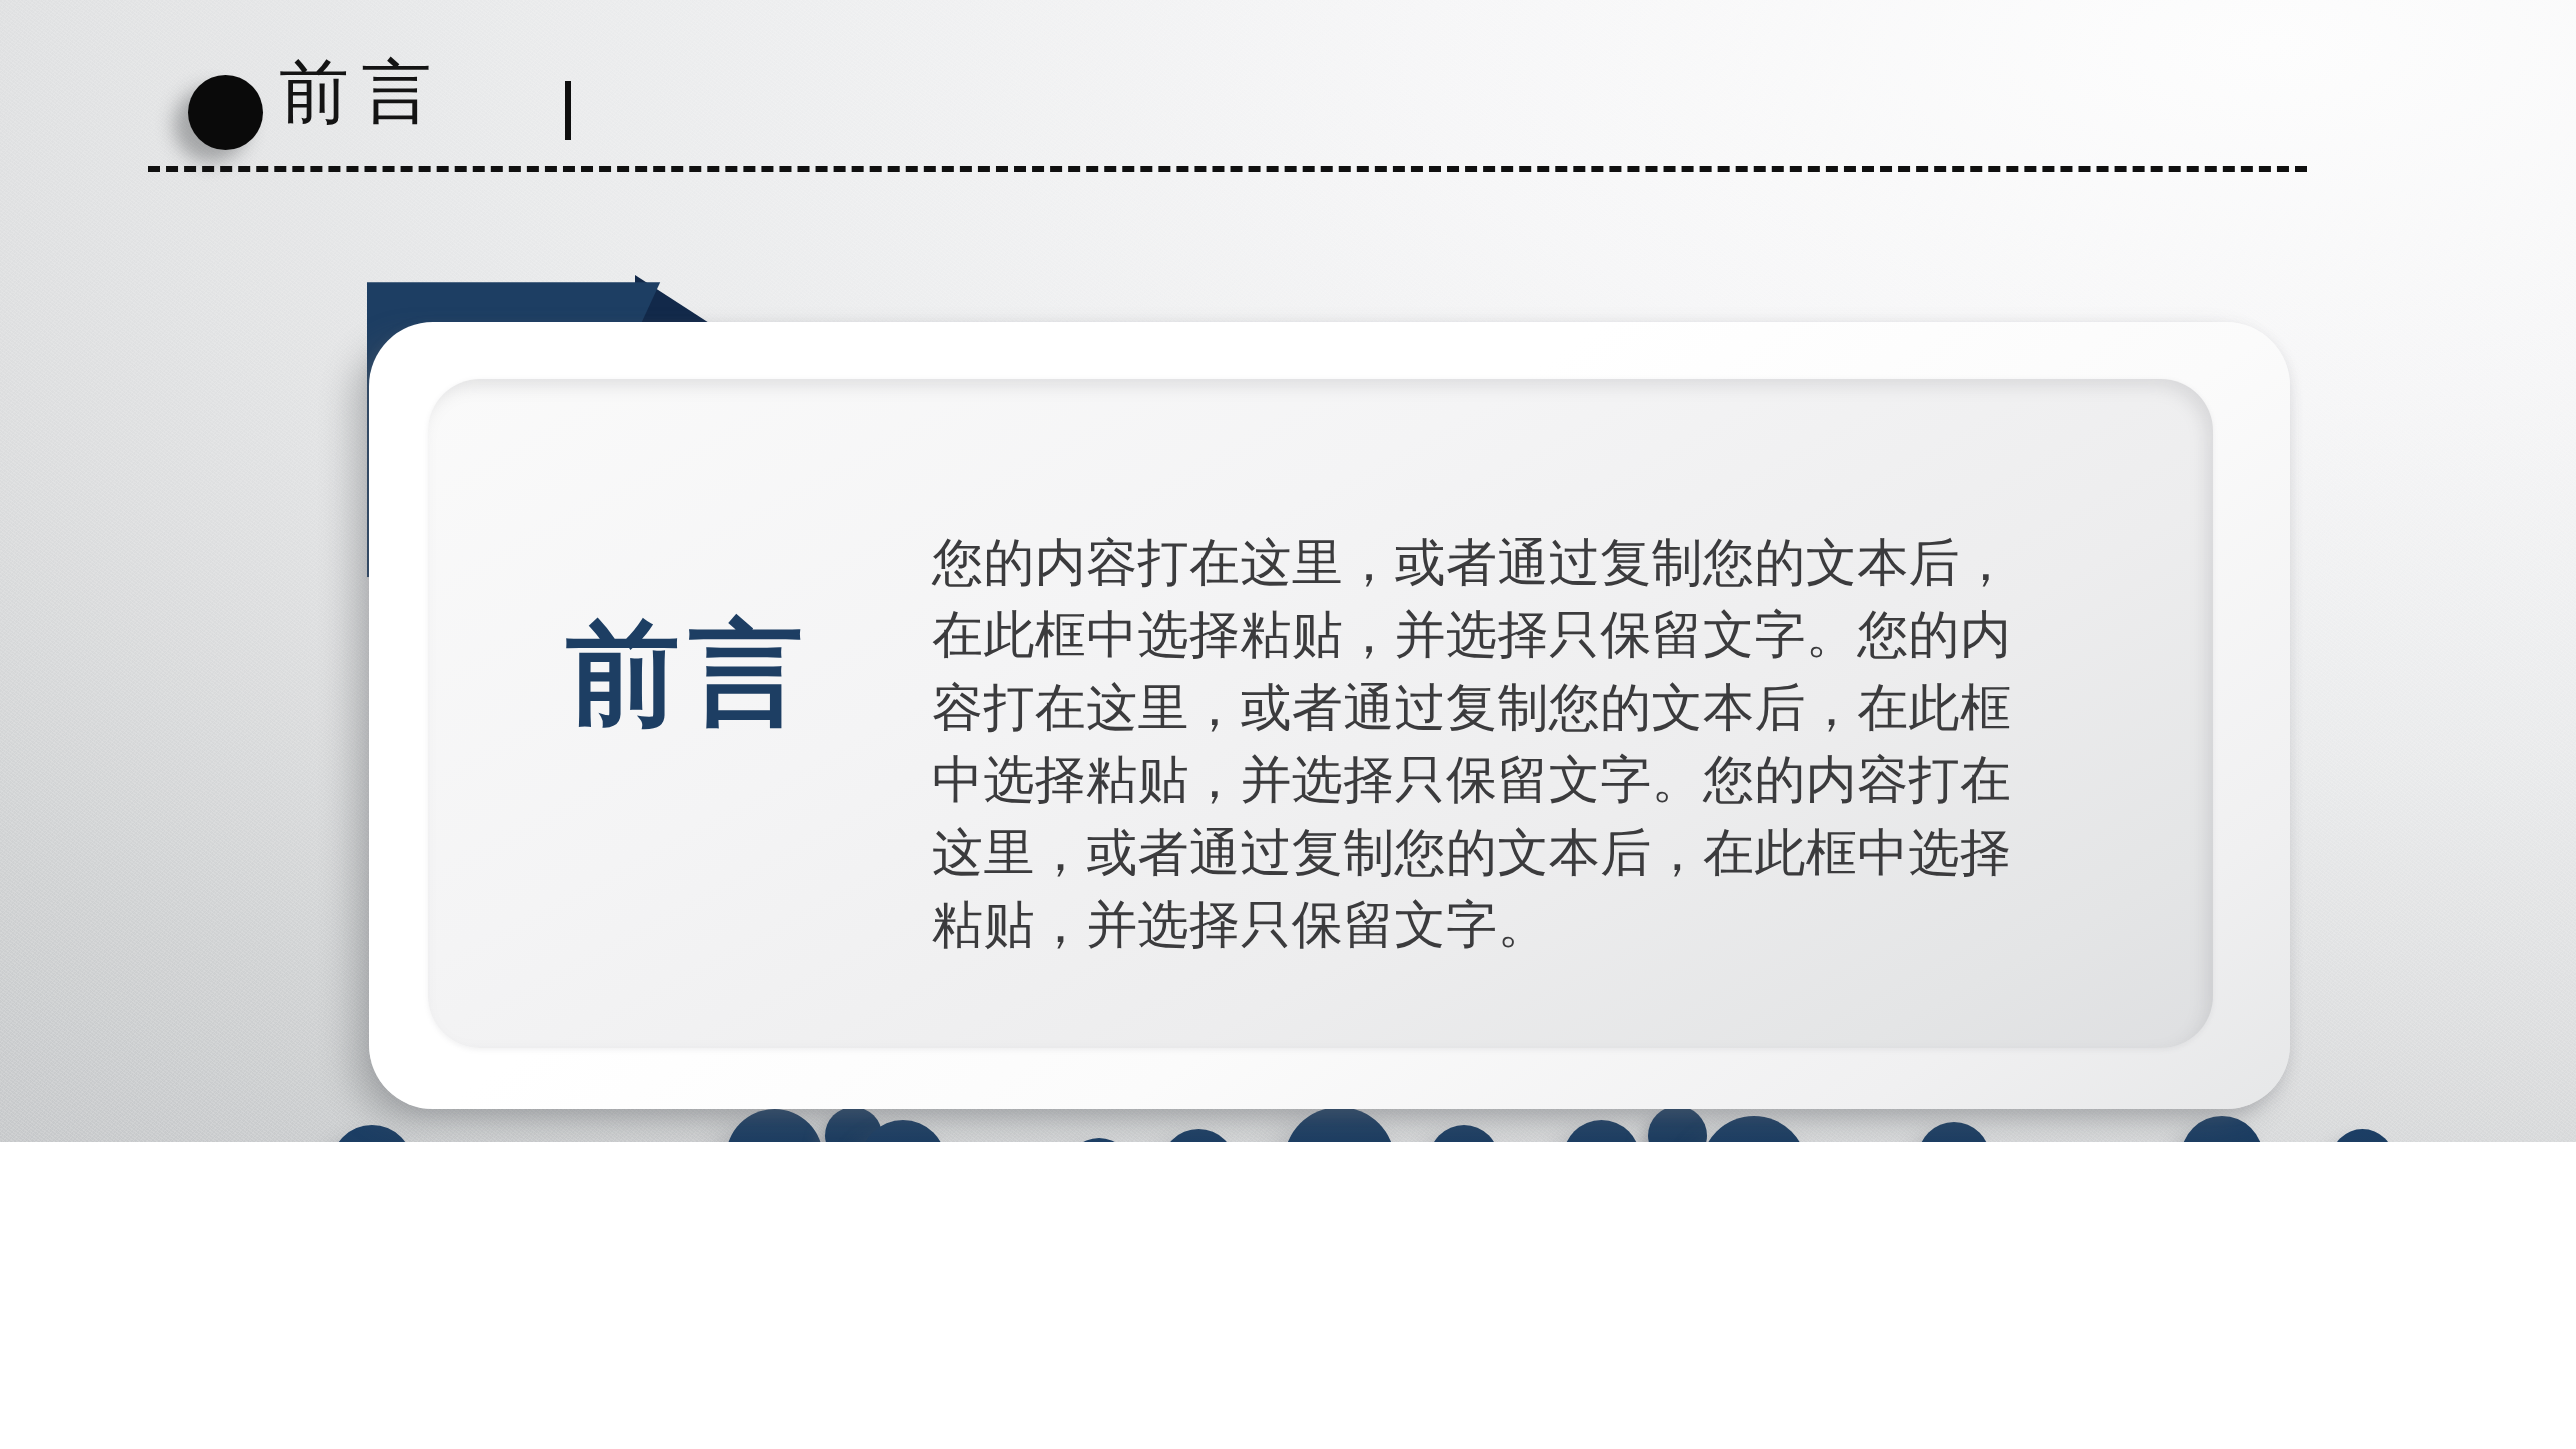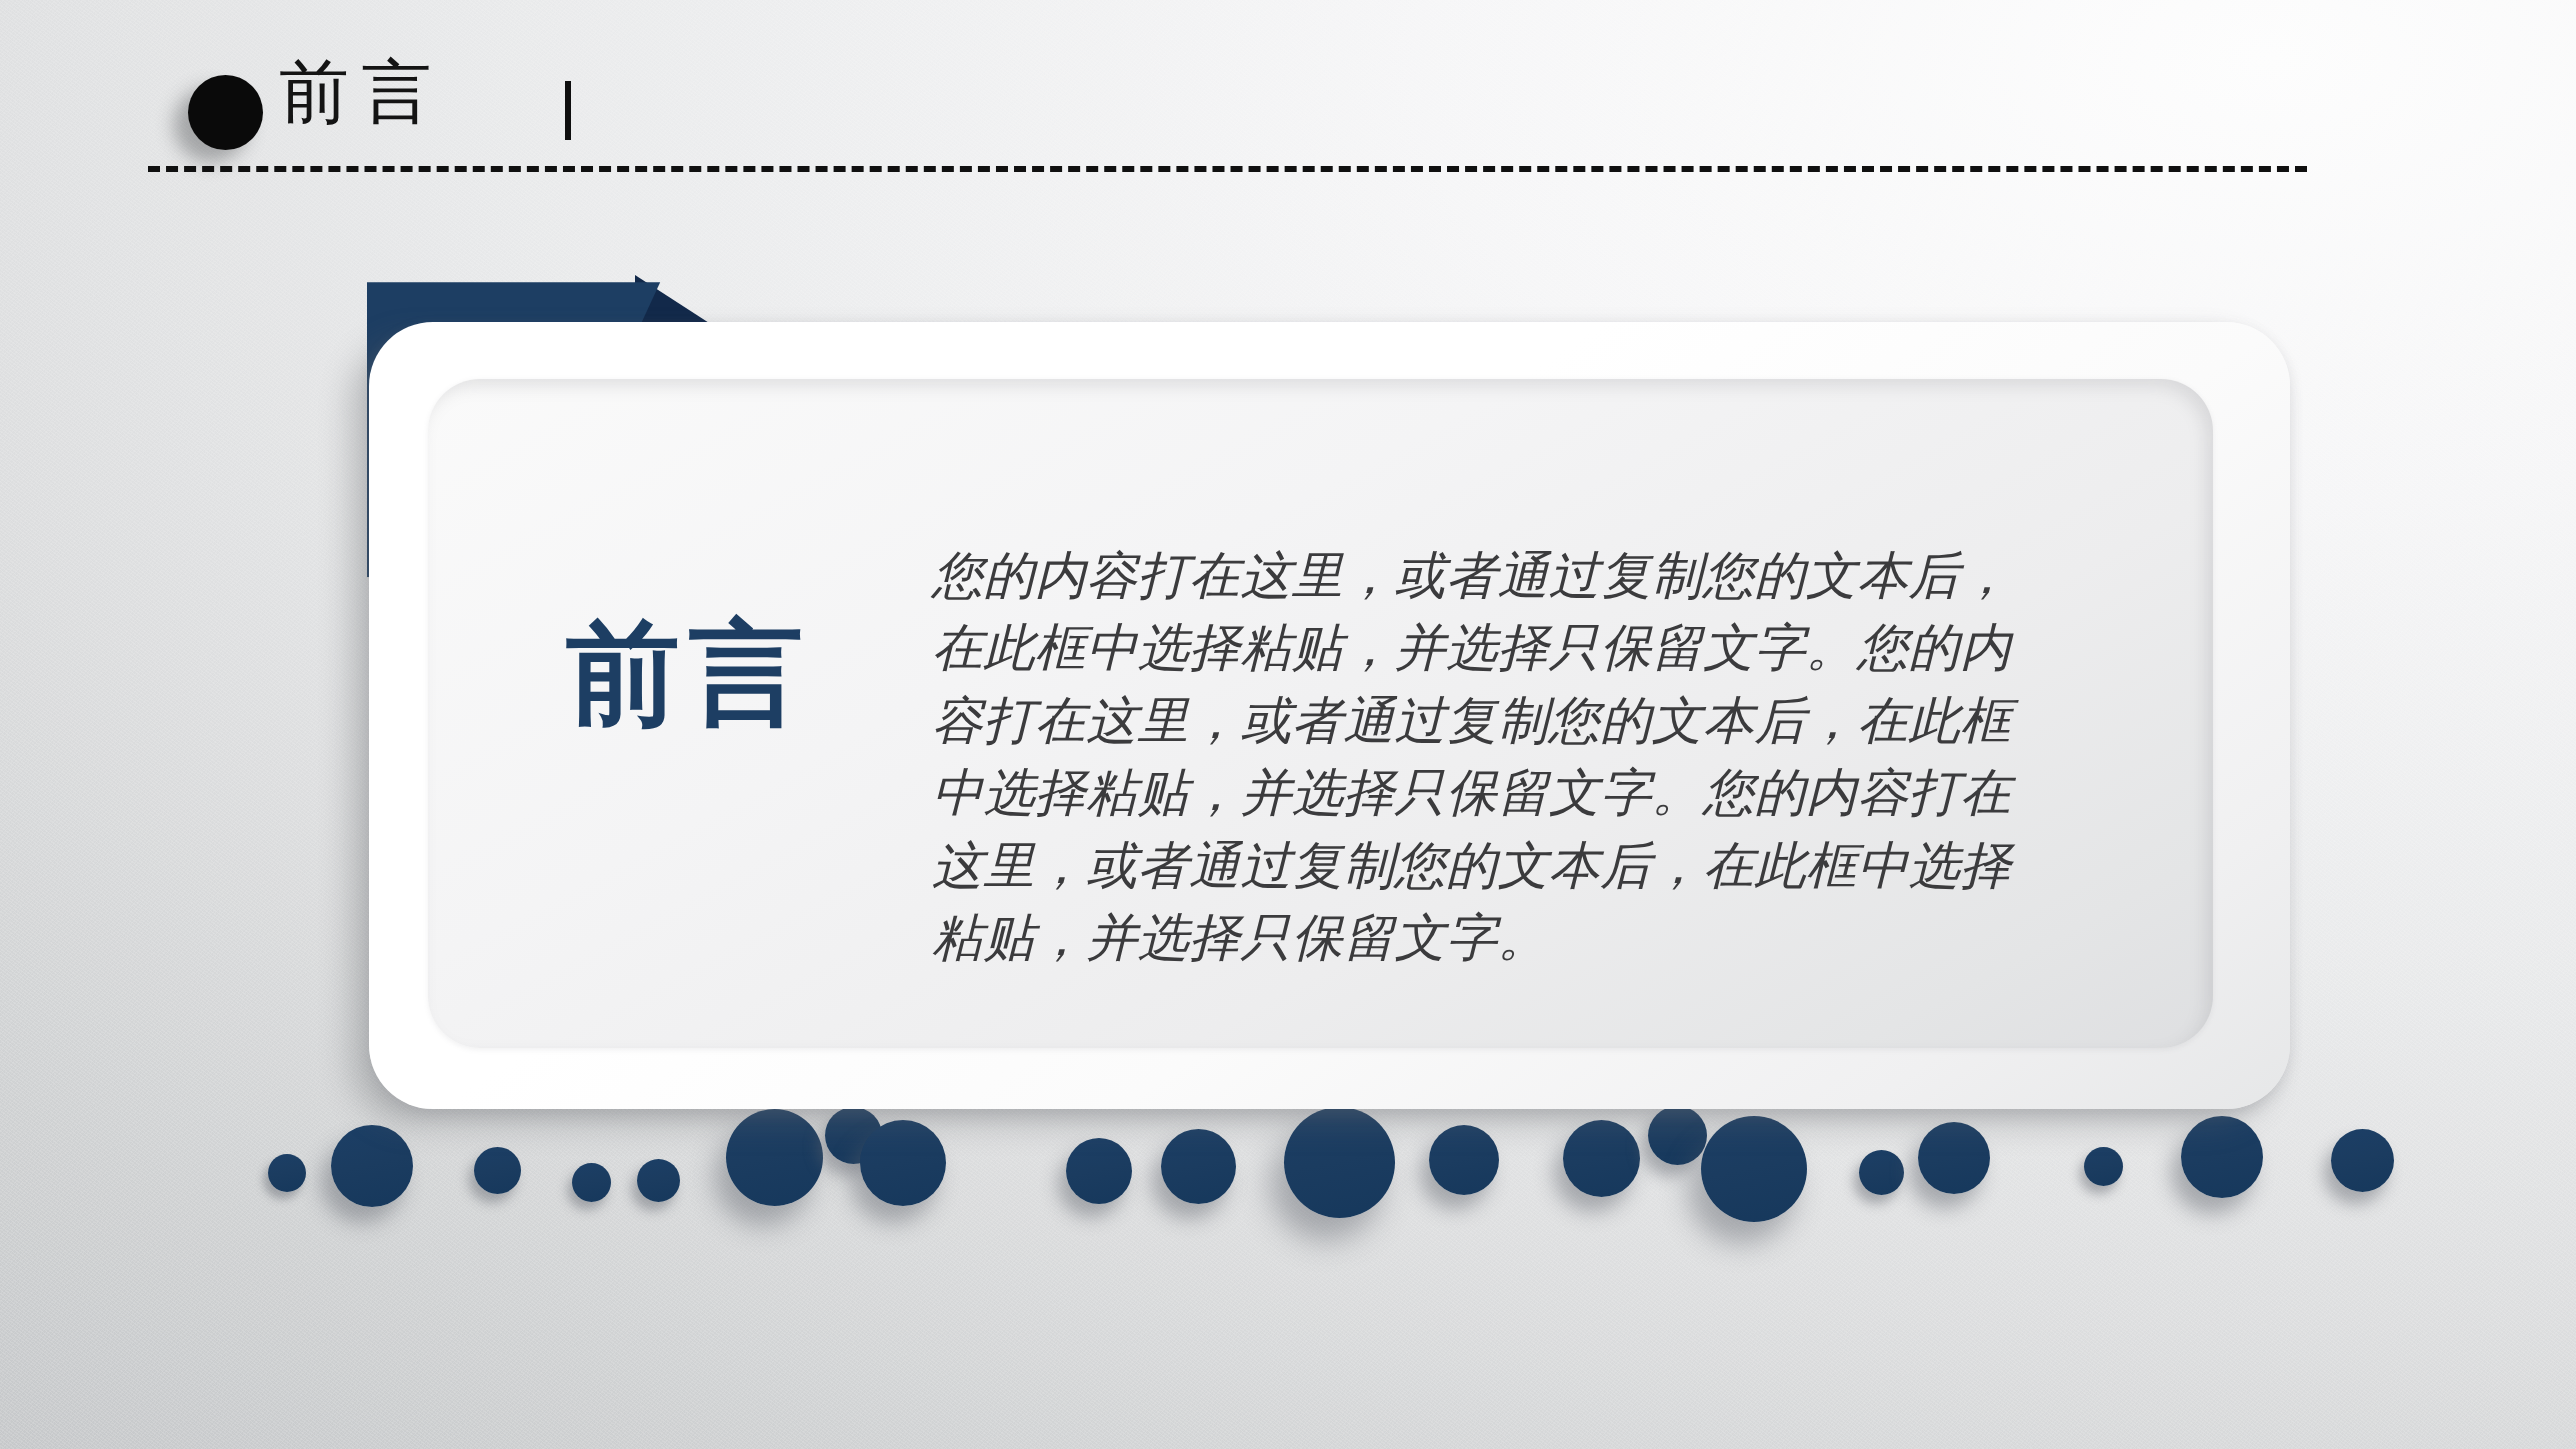--- a/index.html
+++ b/index.html
@@ -11,21 +11,21 @@
     width: 2576px;
     height: 1449px;
     overflow: hidden;
     font-family: "Liberation Sans", "DejaVu Sans", sans-serif;
   }
 
   
   #slide {
     position: relative;
     width: 2576px;
-    height: 1449px;
+    height: 1142px;
     overflow: hidden;
     background:
       radial-gradient(ellipse 150% 140% at 88% 4%,
         #fdfdfd 0%,
         #f6f6f7 22%,
         #eaebec 44%,
         #dddedf 62%,
         #cfd1d2 78%,
         #c5c7c9 92%,
         #bfc1c3 100%);
@@ -150,29 +150,28 @@
     font-size: 114px;
     line-height: 1;
     letter-spacing: 9px;
     font-weight: 700;
     color: #1d3e63;
     white-space: nowrap;
   }
   #card-body {
     position: absolute;
     left: 932px;
-    top: 540px;
+    top: 527px;
     width: 1129px;
     font-size: 51px;
     line-height: 1.42;
     letter-spacing: 0.4px;
     color: #3b3b3d;
     text-align: left;
     word-break: break-all;
-    font-style: italic;
   }
 
   
   #dots {
     position: absolute;
     left: 0;
     top: 0;
     width: 2576px;
     height: 1449px;
     pointer-events: none;

